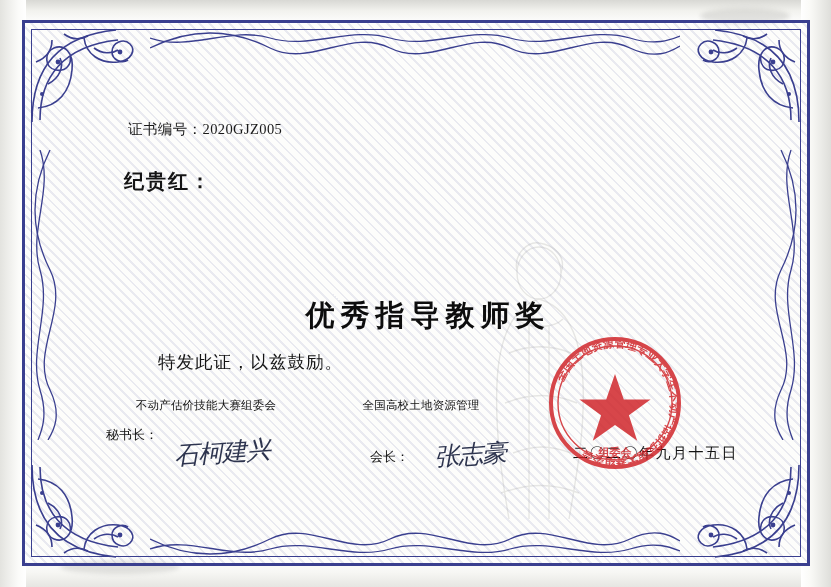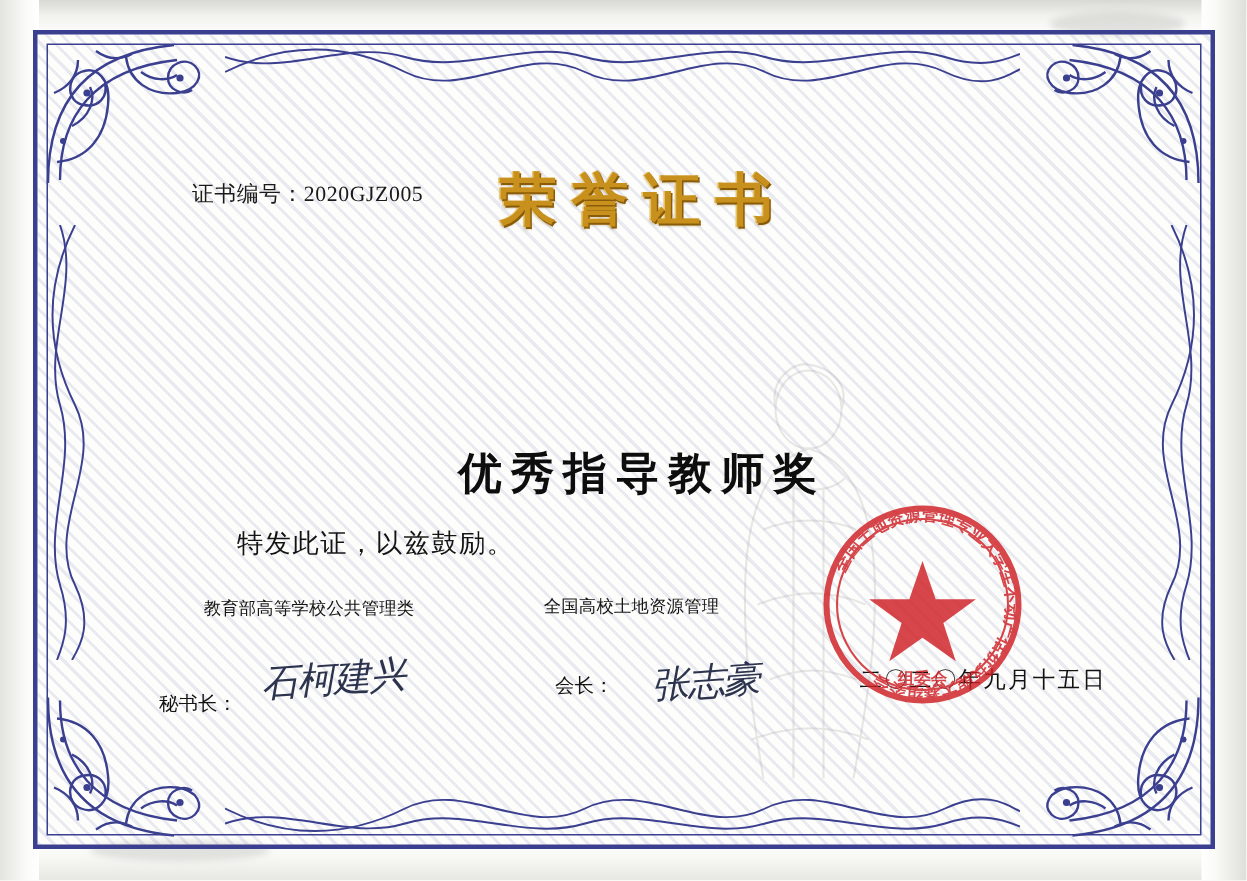--- a/index.html
+++ b/index.html
@@ -187,21 +187,21 @@
   #org-left   { left: 8px;   top: 338px; width: 220px; }
   #org-center { left: 238px; top: 338px; width: 190px; font-family: Liberation Serif, serif; }
   #org-right  { left: 438px; top: 338px; width: 225px; }
 
   .sig-row {
     position: absolute;
     font-size: 13px;
     color: #131313;
     font-family: "DejaVu Sans", sans-serif;
   }
-  #sig-secretary { left: 18px; top: 402px; }
+  #sig-secretary { left: 18px; top: 368px; }
   #sig-chairman  { left: 282px; top: 390px; text-align: right; }
 
   .handwriting {
     position: absolute;
     font-family: "DejaVu Serif", serif;
     font-style: italic;
     font-size: 25px;
     color: #1c2340;
     letter-spacing: -1px;
     transform: rotate(-4deg);
@@ -383,30 +383,30 @@
           <path d="M58 260 C86 250 110 250 136 260"></path>
           <path d="M74 86 C84 96 110 96 120 86"></path>
           <path d="M86 92 L86 286"></path>
           <path d="M106 92 L106 286"></path>
         </g>
       </svg>
     </div>
 
     <div id="cert-number">证书编号：2020GJZ005</div>
 
-    <div id="title-main">荣誉证书</div>
-
+
+    <div id="recipient-name">纪贵红：</div>
 
 
     <div id="award-title">优秀指导教师奖</div>
 
     <div id="closing-line">特发此证，以兹鼓励。</div>
 
     <div class="org-block" id="org-left">
-      <div>教育部高等学校公共管理类</div>
+      <div>不动产估价技能大赛组委会</div>
     </div>
 
     <div class="org-block" id="org-center">
       <div>全国高校土地资源管理</div>
     </div>
 
 
     <div class="sig-row" id="sig-secretary">秘书长：</div>
     <div class="handwriting" id="sig-secretary-hand">石柯建兴</div>
 

